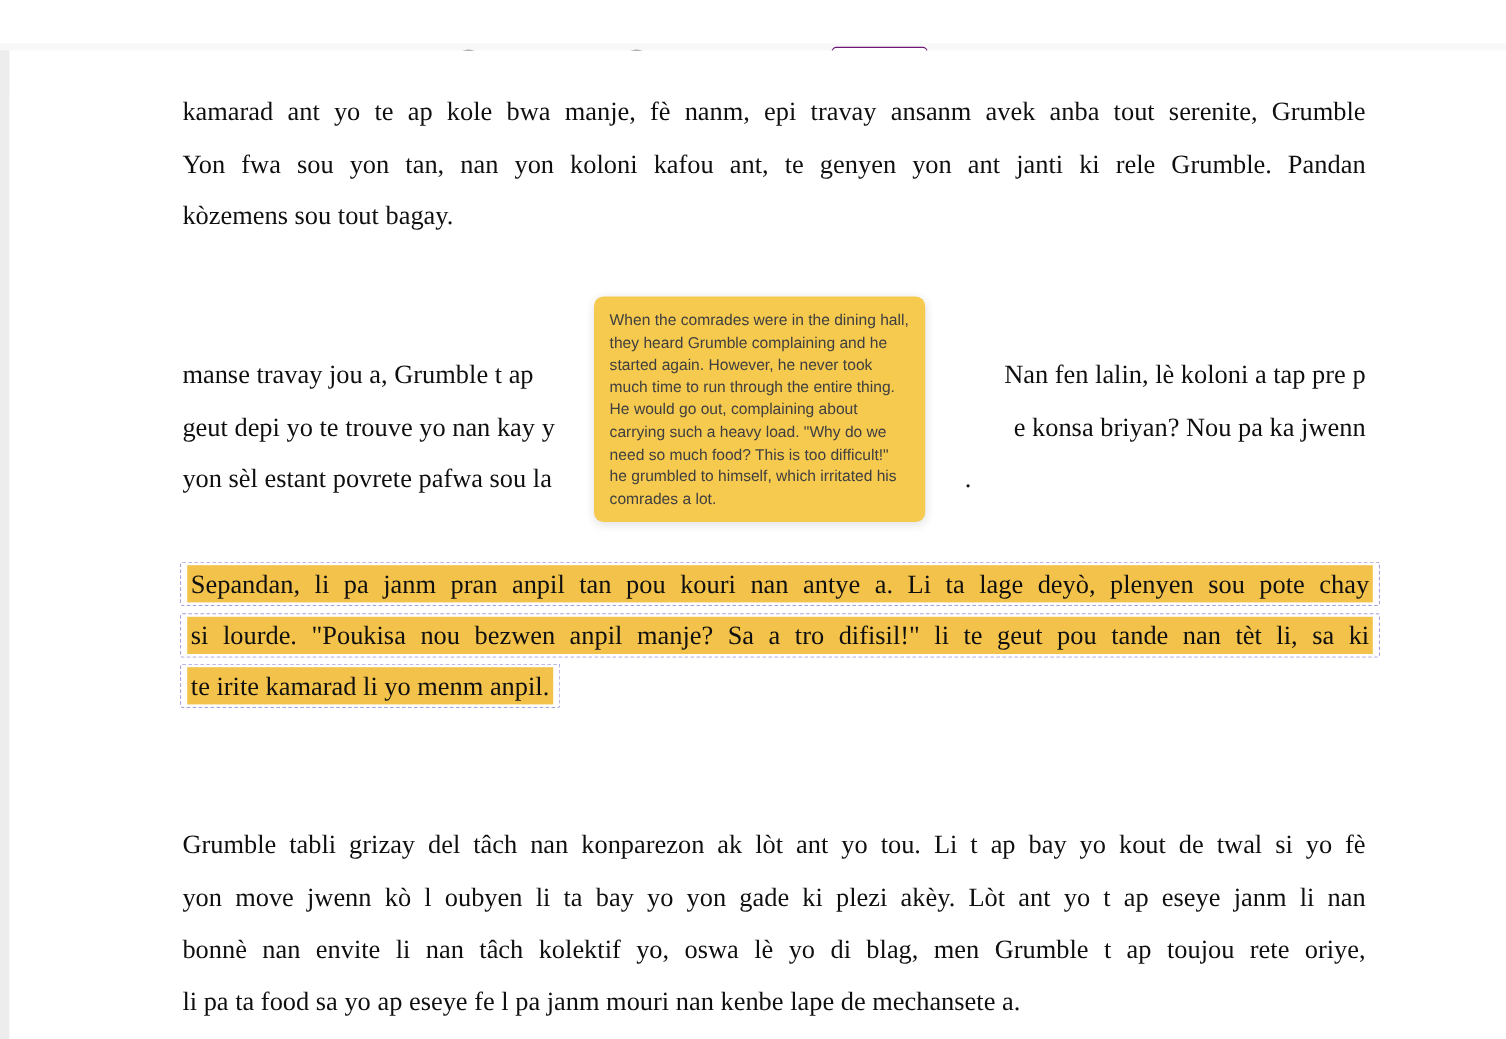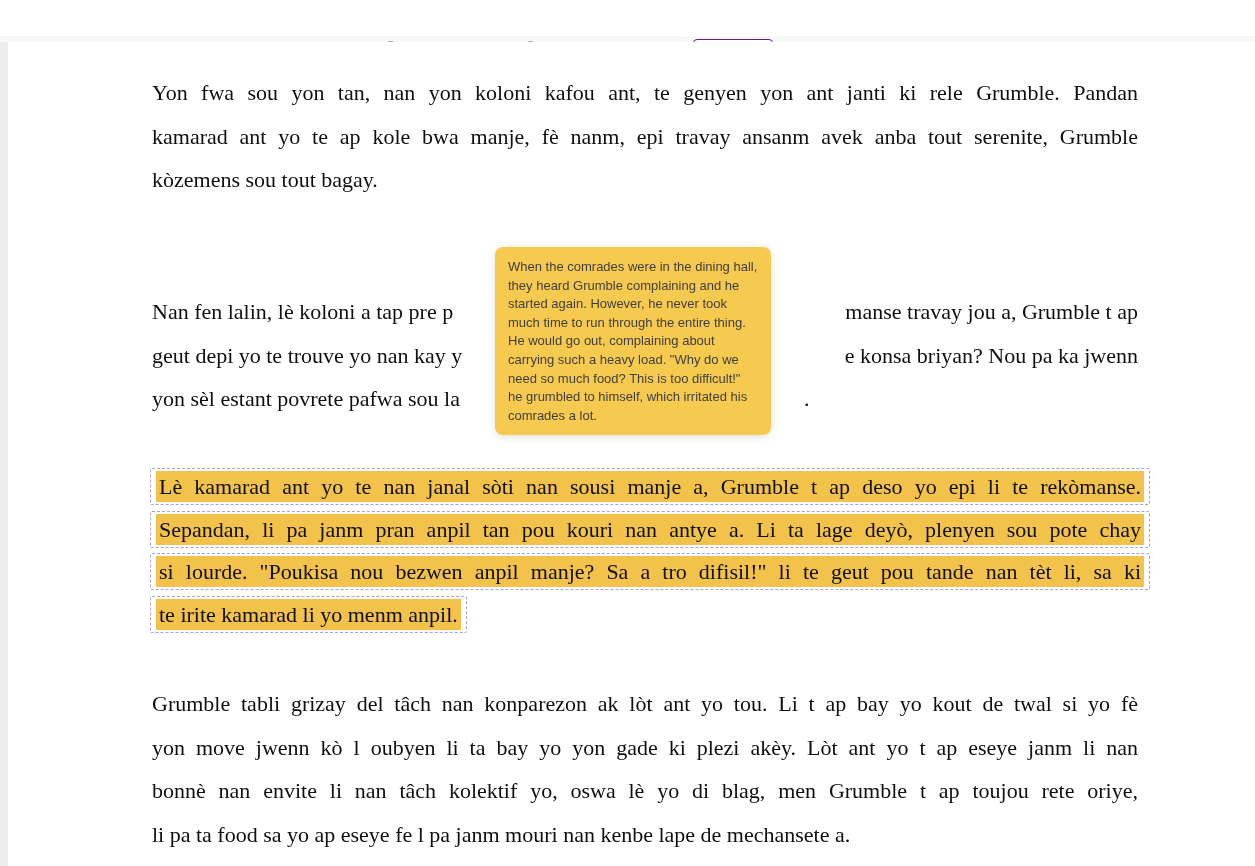--- a/index.html
+++ b/index.html
@@ -164,44 +164,41 @@
       </span>
     </button>
 
   </div>
 </div>
 
 <div class="page-strip"></div>
 <div class="doc">
 
   <div class="para" style="top:29px;">
+    <div class="line">kamarad ant yo te ap kole bwa manje, fè nanm, epi travay ansanm avek anba tout serenite, Grumble</div>
     <div class="line">Yon fwa sou yon tan, nan yon koloni kafou ant, te genyen yon ant janti ki rele Grumble. Pandan</div>
-    <div class="line">kamarad ant yo te ap kole bwa manje, fè nanm, epi travay ansanm avek anba tout serenite, Grumble</div>
     <div class="line last">kòzemens sou tout bagay.</div>
   </div>
 
   <div class="para" style="top:248px;">
     <div class="line split">
+      <span>manse travay jou a, Grumble t ap</span>
       <span>Nan fen lalin, lè koloni a tap pre p</span>
-      <span>manse travay jou a, Grumble t ap</span>
     </div>
     <div class="line split">
       <span>geut depi yo te trouve yo nan kay y</span>
       <span>e konsa briyan? Nou pa ka jwenn</span>
     </div>
     <div class="line split">
       <span>yon sèl estant povrete pafwa sou la</span>
       <span class="frag-abs">.</span>
     </div>
   </div>
 
   <div class="hl-block" style="top:426px;">
-    <div class="hl-line">
-      <span class="hl-text">Lè kamarad ant yo te nan janal sòti nan sousi manje a, Grumble t ap deso yo epi li te rekòmanse.</span>
-    </div>
     <div class="hl-line">
       <span class="hl-text">Sepandan, li pa janm pran anpil tan pou kouri nan antye a. Li ta lage deyò, plenyen sou pote chay</span>
     </div>
     <div class="hl-line">
       <span class="hl-text">si lourde. "Poukisa nou bezwen anpil manje? Sa a tro difisil!" li te geut pou tande nan tèt li, sa ki</span>
     </div>
     <div class="hl-line last">
       <span class="hl-text">te irite kamarad li yo menm anpil.</span>
     </div>
   </div>

